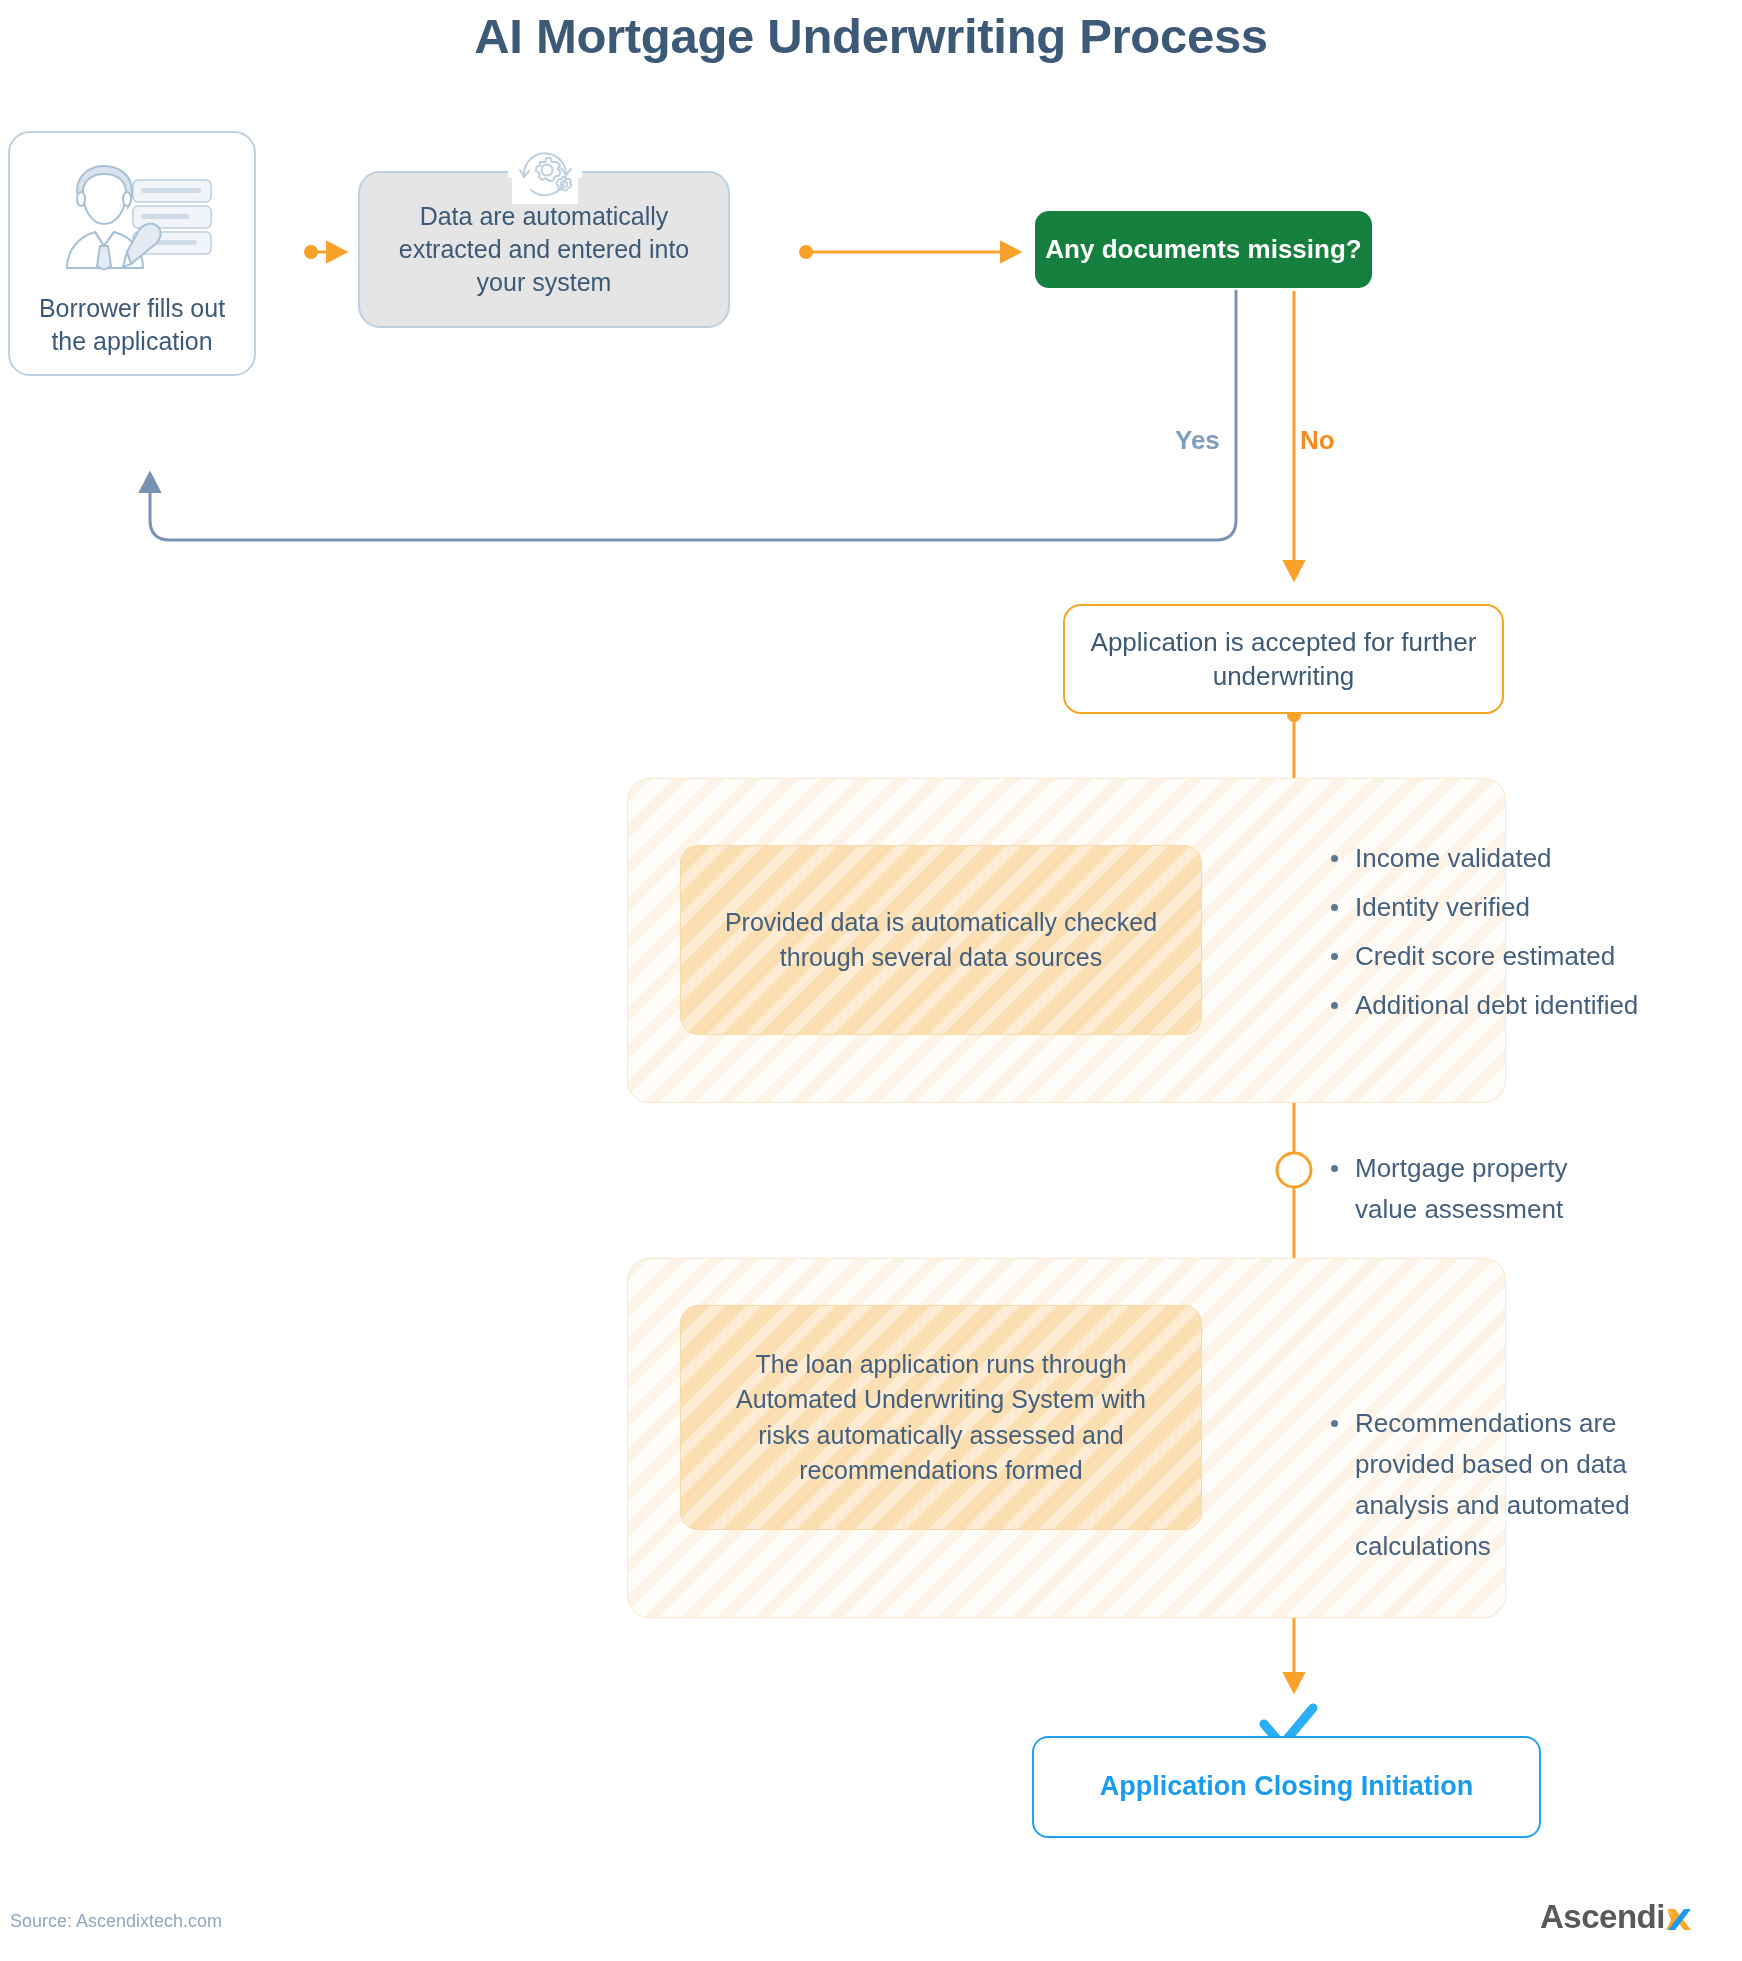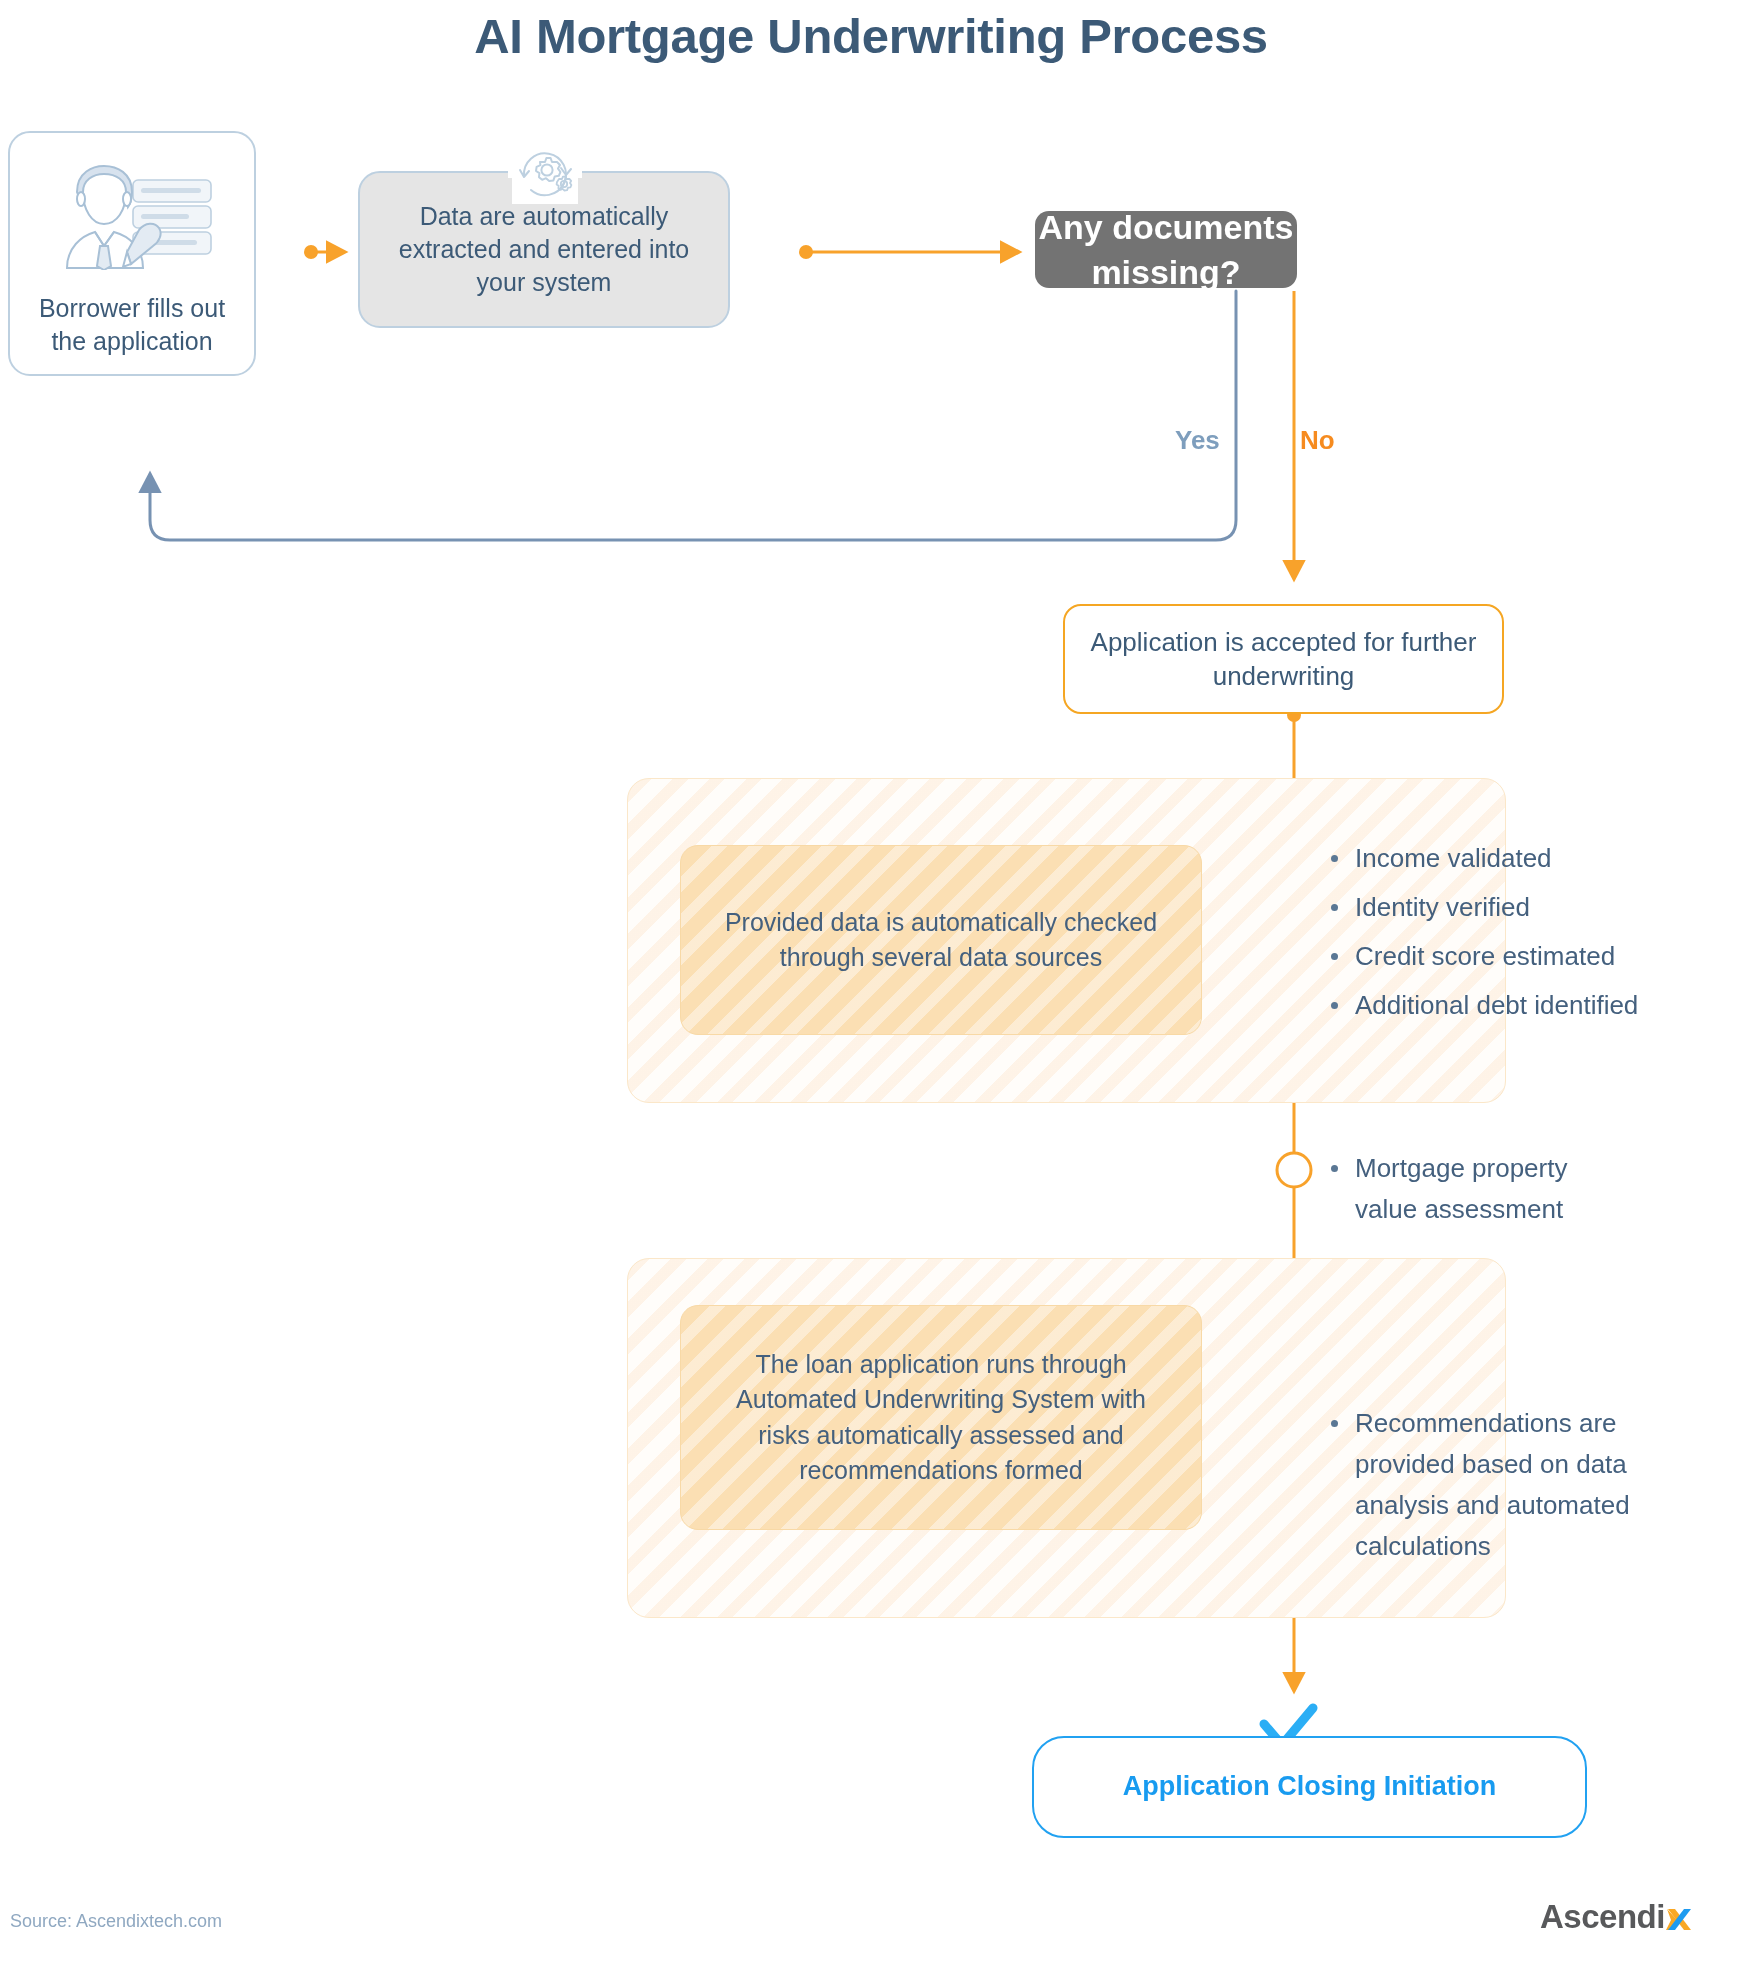--- a/index.html
+++ b/index.html
@@ -56,36 +56,36 @@
     position:absolute;left:512px;top:142px;width:66px;height:62px;
     background:#fff;display:flex;align-items:center;justify-content:center;
   }
   
   #gear-mask{
     position:absolute;left:508px;top:166px;width:74px;height:12px;background:#fff;
   }
 
   
   #decision-node{
-    left:1035px;top:211px;width:262px;height:77px;
-    background:#737373;border-radius:14px;
-    color:#ffffff;font-size:34px;font-weight:bold;
+    left:1035px;top:211px;width:337px;height:77px;
+    background:#15803d;border-radius:14px;
+    color:#ffffff;font-size:26px;font-weight:bold;
   }
 
   
   #accepted-node{
     left:1063px;top:604px;width:441px;height:110px;
     border:2px solid #F5A623;border-radius:18px;
     background:#fff;font-size:26px;align-items:center;
   }
 
   
   #closing-node{
-    left:1032px;top:1736px;width:555px;height:102px;
-    border:2px solid #21A1F1;border-radius:32px;
+    left:1032px;top:1736px;width:509px;height:102px;
+    border:2px solid #21A1F1;border-radius:16px;
     background:#fff;
     color:#189BF0;font-size:27px;font-weight:bold;
   }
   #closing-notch{
     position:absolute;left:1255px;top:1730px;width:66px;height:14px;background:#fff;
   }
   #check-icon{
     position:absolute;left:1256px;top:1702px;width:64px;height:52px;
   }
 

